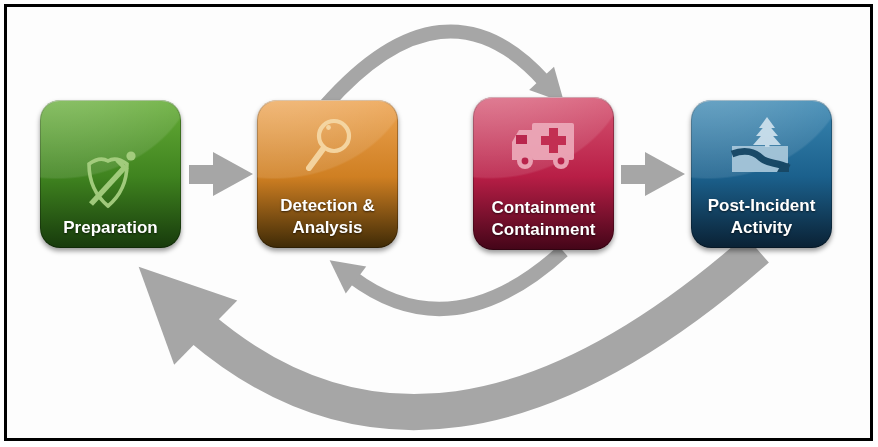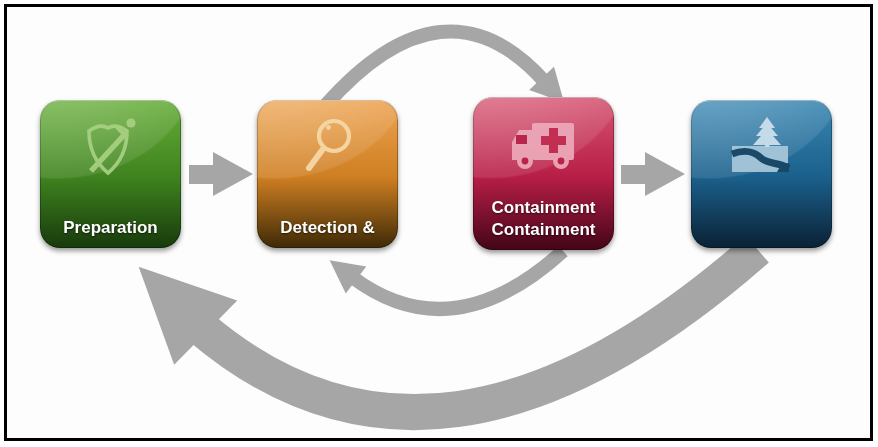--- a/index.html
+++ b/index.html
@@ -18,21 +18,21 @@
     padding:12px 4px 10px;box-sizing:border-box;
     box-shadow:0 3px 5px rgba(0,0,0,0.40),
                inset 0 1px 0 rgba(255,255,255,0.45),
                inset 0 0 0 1px rgba(0,0,0,0.28);
   }
   .tile::before{
     content:"";position:absolute;inset:0;border-radius:inherit;pointer-events:none;
     background:radial-gradient(ellipse 165% 135% at 12% -30%,
       rgba(255,255,255,0.30) 0%,rgba(255,255,255,0.10) 61%,rgba(255,255,255,0) 62%);
   }
-  .tile-green {left:40px; top:100px;background:linear-gradient(#66ad37,#3f831f 52%,#173a0c);}
+  .tile-green {left:40px; top:100px;background:linear-gradient(#66ad37,#3f831f 52%,#173a0c);justify-content:flex-end;}
   .tile-orange{left:257px;top:100px;background:linear-gradient(#eda452,#cf7f22 52%,#3e2a06);}
   .tile-red   {left:473px;top:97px;height:153px;background:linear-gradient(#d65572,#b81e46 52%,#430518);}
   .tile-blue  {left:691px;top:100px;background:linear-gradient(#3a87b2,#1b608c 52%,#0a2134);}
   .tile-icon{height:72px;display:flex;align-items:center;justify-content:center;opacity:.92;}
   .tile-label{
     text-align:center;color:#fff;font-weight:bold;font-size:17px;line-height:21.5px;
     text-shadow:0 1px 2px rgba(0,0,0,0.6);position:relative;
   }
 </style>
 </head>
@@ -88,20 +88,21 @@
   <div class="tile tile-orange">
     <div class="tile-icon">
       <svg width="66" height="66" viewBox="0 0 66 66">
         <circle cx="39" cy="21" r="15" fill="none" stroke="#f6d9a7" stroke-width="4.2"></circle>
         <circle cx="33.5" cy="12.5" r="2.4" fill="#f6d9a7"></circle>
         <line x1="28" y1="34" x2="14" y2="53" stroke="#f6d9a7" stroke-width="6" stroke-linecap="round"></line>
       </svg>
     </div>
     <div class="tile-label">
       <div>Detection &amp;</div>
+      <div>Analysis</div>
     </div>
   </div>
 
   <div class="tile tile-red">
     <div class="tile-icon">
       <svg width="78" height="62" viewBox="0 0 78 62">
         <path d="M7,46 L7,28 L14,16 L27,16 L27,46 Z" fill="#edaaba"></path>
         <rect x="11" y="21" width="11" height="9" fill="#b8224a"></rect>
         <rect x="27" y="9" width="42" height="37" rx="2" fill="#edaaba"></rect>
         <rect x="44" y="14" width="9" height="25" fill="#c22c50"></rect>
@@ -123,14 +124,18 @@
       <svg width="78" height="66" viewBox="0 0 78 66">
         <rect x="9" y="31" width="56" height="26" fill="#a9c8db"></rect>
         <path d="M9,39 C22,34 32,37 38,43 C44,49 54,47 66,53" fill="none" stroke="#174663" stroke-width="7"></path>
         <path d="M58,50 L66,48 L66,57 L54,57 Z" fill="#174663"></path>
         <rect x="42" y="24" width="4.5" height="8" fill="#cfe2ee"></rect>
         <polygon points="44,2 52,13 36,13" fill="#cfe2ee"></polygon>
         <polygon points="44,8 55,21 33,21" fill="#cfe2ee"></polygon>
         <polygon points="44,14 58,30 30,30" fill="#cfe2ee"></polygon>
       </svg>
     </div>
+    <div class="tile-label">
+      <div>Post-Incident</div>
+      <div>Activity</div>
+    </div>
   </div>
 </div>
 
 </body></html>

